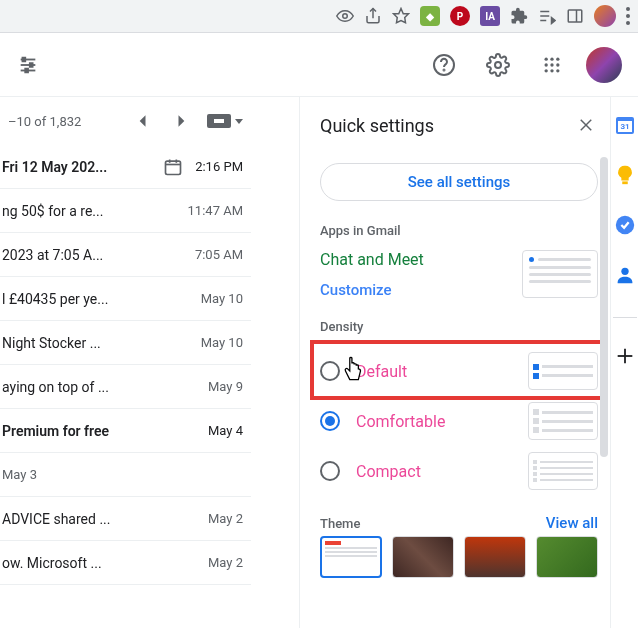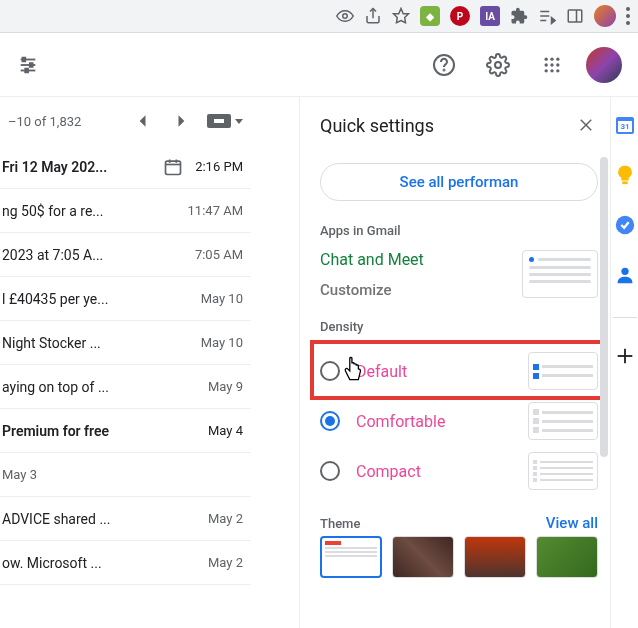--- a/index.html
+++ b/index.html
@@ -45,21 +45,21 @@
   .panel { flex: 1; padding: 16px 12px 16px 20px; overflow-y: auto; border-left: 1px solid #eceff1; position:relative; }
   .panel-scroll { position:absolute; top:60px; right:2px; width:8px; height:300px; background:#dadce0; border-radius:4px; }
   .panel-title-row { display:flex; align-items:center; justify-content:space-between; margin-bottom:26px; }
   .panel-title { font-size: 18px; color: #202124; font-weight: 400; }
   .close-x { width:24px; height:24px; color:#5f6368; cursor:pointer; display:flex; align-items:center; justify-content:center; }
   .see-all-btn { width: 100%; height: 38px; border: 1px solid #dadce0; border-radius: 20px; background: #fff; color: #1a73e8; font-size: 15px; font-weight: 500; cursor: pointer; margin-bottom: 22px; }
   .section-label { font-size: 13px; color: #5f6368; font-weight: 500; margin-bottom: 12px; }
   .chat-meet { display:flex; align-items:flex-start; gap:10px; margin-bottom: 20px; }
   .chat-left { flex:1; }
   .chat-title { font-size: 16px; color: #15803d; margin-bottom: 6px; }
-  .customize-link { font-size: 15px; color: #737373; font-weight: 500; cursor: pointer; margin-top: 12px; }
+  .customize-link { font-size: 15px; color: #3b82f6; font-weight: 500; cursor: pointer; margin-top: 12px; }
   .mini-preview { width: 76px; height: 48px; border: 1px solid #dadce0; border-radius: 4px; background: #fff; padding:6px; display:flex; flex-direction:column; gap:4px; }
   .mini-preview .dot { width:5px; height:5px; background:#1a73e8; border-radius:50%; display:inline-block; margin-right:4px; }
   .mini-preview .ln { height:3px; background:#dadce0; border-radius:2px; }
   
   .density-list { position:relative; }
   .density-row { display:flex; align-items:center; gap:16px; height:50px; }
   .radio { width:20px; height:20px; border:2px solid #5f6368; border-radius:50%; display:flex; align-items:center; justify-content:center; }
   .radio.selected { border-color:#1a73e8; }
   .radio.selected::after { content:''; width:10px; height:10px; background:#1a73e8; border-radius:50%; }
   .density-label { flex:1; font-size:16px; color:#ec4899; }
@@ -254,21 +254,21 @@
     <div class="panel">
       <div class="panel-title-row">
         <div class="panel-title">Quick settings</div>
         <div class="close-x">
             <svg width="18" height="18" viewBox="0 0 24 24" stroke="currentColor" stroke-width="2">
               <line x1="5" y1="5" x2="19" y2="19"></line>
               <line x1="19" y1="5" x2="5" y2="19"></line>
             </svg>
           </div>
       </div>
-      <button class="see-all-btn">See all performan</button>
+      <button class="see-all-btn">See all settings</button>
       
       <div class="section-label">Apps in Gmail</div>
       <div class="chat-meet">
         <div class="chat-left">
           <div class="chat-title">Chat and Meet</div>
           <div class="customize-link">Customize</div>
         </div>
         <div class="mini-preview">
           <div style="display:flex;align-items:center;">
               <span class="dot"></span>

